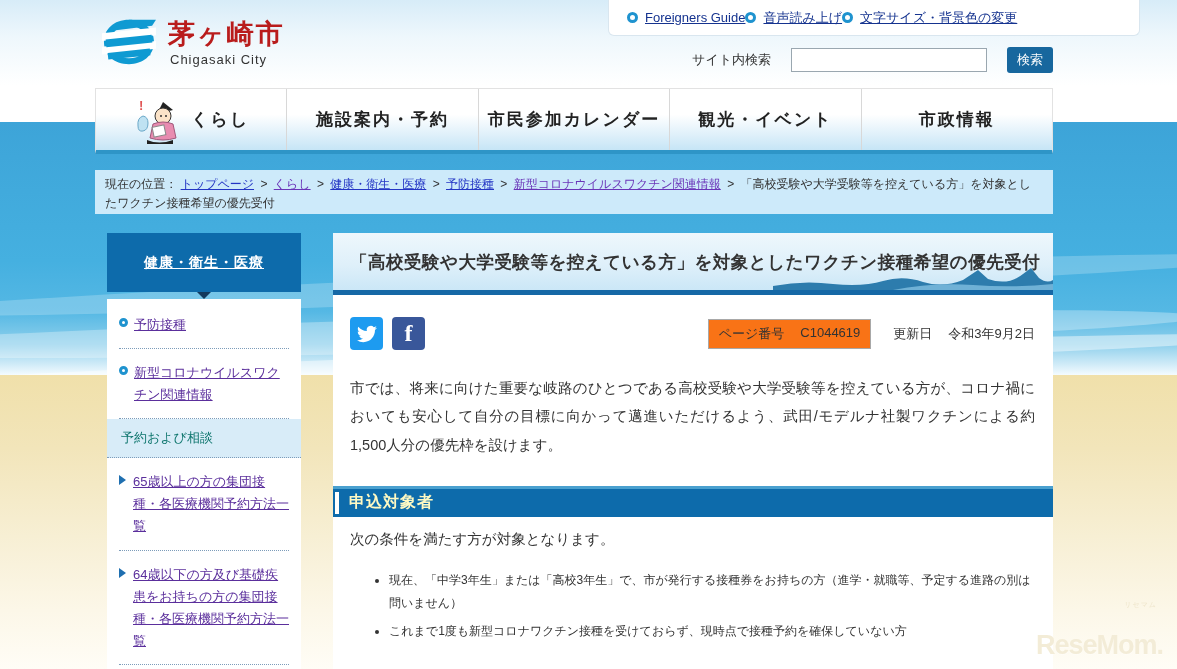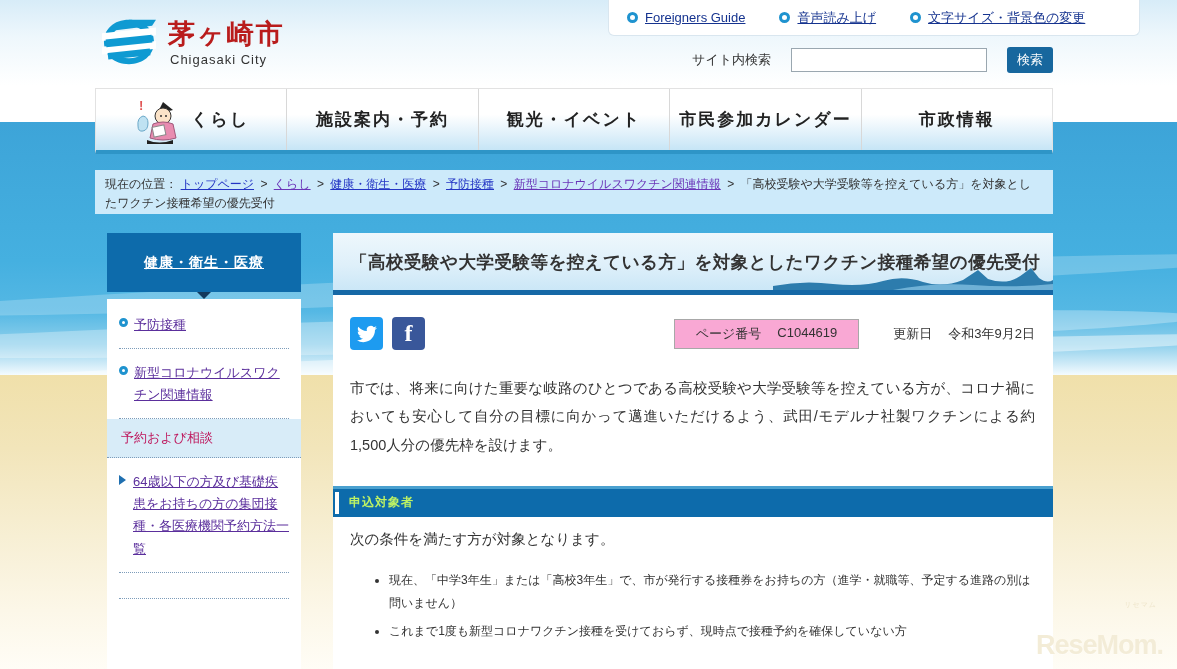--- a/index.html
+++ b/index.html
@@ -21,21 +21,21 @@
 
   
   .logo-wrap { position:absolute; left:100px; top:16px; display:flex; align-items:flex-start; }
   .logo-mark { width:58px; height:52px; margin-right:10px; }
   .logo-texts { padding-top:4px; }
   .logo-title { font-size:27px; font-weight:bold; color:#b91c1c; letter-spacing:2px; line-height:1.1; }
   .logo-sub { font-size:13px; color:#333; letter-spacing:1px; margin-top:2px; margin-left:2px; }
 
   .util-box { position:absolute; left:608px; top:0; width:532px; height:36px;
     background:#fff; border:1px solid #d9e6ef; border-top:none; border-radius:0 0 6px 6px;
-    display:flex; align-items:center; gap:34px; padding:0 18px; }
+    display:flex; align-items:center; padding:0 18px; }
   .util-link { display:flex; align-items:center; gap:7px; cursor:pointer; }
   .ring-icon { width:11px; height:11px; border:3px solid #1f93cf; border-radius:50%; flex:0 0 auto; }
   .util-link span.txt { font-size:13px; color:#15338f; text-decoration:underline; white-space:nowrap; }
 
   .search-row { position:absolute; left:0; top:47px; width:1053px; display:flex; justify-content:flex-end; align-items:center; gap:20px; }
   .search-label { font-size:13px; color:#333; }
   .search-input { width:196px; height:24px; border:1px solid #9aa7b0; background:#fff; font-size:12px; padding:0 5px; }
   .search-btn { width:46px; height:26px; background:#17679e; color:#fff; font-size:13px; border:none; border-radius:3px; cursor:pointer; }
 
   
@@ -60,41 +60,41 @@
   
   .sidebar { position:absolute; left:107px; top:233px; width:194px; }
   .side-head { height:59px; background:#0d6bab; display:flex; align-items:center; justify-content:center; }
   .side-head span { color:#fff; font-size:14px; font-weight:bold; text-decoration:underline; letter-spacing:1px; cursor:pointer; }
   .side-tri { width:0; height:0; margin:0 auto; border-left:7px solid transparent; border-right:7px solid transparent; border-top:7px solid #123a5e; }
   .side-body { background:#fff; padding:2px 12px 40px 12px; min-height:384px; }
   .side-item { padding:13px 0 12px 0; border-bottom:1px dotted #7d9cba; font-size:13px; line-height:1.7; display:flex; align-items:flex-start; cursor:pointer; }
   .side-item .ring-icon { width:9px; height:9px; border-width:3px; margin:4px 6px 0 0; }
   .tri-icon { width:0; height:0; border-top:5px solid transparent; border-bottom:5px solid transparent; border-left:7px solid #1f6fb0; margin:4px 7px 0 0; flex:0 0 auto; }
   .side-item a { color:#5b2f9c; text-decoration:underline; }
-  .side-section { margin:0 -12px; padding:10px 14px; background:#d8ecf8; font-size:13px; color:#be185d; border-bottom:1px dotted #7d9cba; }
+  .side-section { margin:0 -12px; padding:10px 14px; background:#d8ecf8; font-size:13px; color:#0f766e; border-bottom:1px dotted #7d9cba; }
 
   
   .main { position:absolute; left:333px; top:233px; width:720px; background:#fff; min-height:436px; padding-bottom:30px; }
   .title-banner { position:relative; height:62px; border-bottom:5px solid #1568a6;
     background:linear-gradient(180deg,#eef7fc 0%, #dff0fa 55%, #cbe7f7 100%); display:flex; align-items:center; overflow:hidden; }
   .title-banner h1 { font-size:17.5px; font-weight:bold; color:#333; padding-left:17px; letter-spacing:0.5px; white-space:nowrap; }
   .banner-wave { position:absolute; right:0; bottom:0; }
 
   .share-row { display:flex; align-items:center; margin:22px 18px 0 17px; }
   .sns { width:33px; height:33px; border-radius:4px; display:flex; align-items:center; justify-content:center; margin-right:9px; cursor:pointer; }
   .sns.tw { background:#1d9bf0; }
   .sns.fb { background:#39579a; color:#fff; font-weight:bold; font-size:24px; font-family:"Liberation Serif",serif; }
-  .pageno-box { margin-left:auto; border:1px solid #a8a8a8; background:#f9a8d4; padding:5px 21px; font-size:13px; color:#333; display:flex; gap:16px; }
-  .updated { margin-left:34px; font-size:13px; color:#333; display:flex; gap:16px; }
+  .pageno-box { margin-left:auto; border:1px solid #a8a8a8; background:#f97316; padding:5px 10px; font-size:13px; color:#333; display:flex; gap:16px; }
+  .updated { margin-left:22px; font-size:13px; color:#333; display:flex; gap:16px; }
 
   .intro { margin:24px 18px 0 17px; font-size:14.5px; line-height:1.95; color:#333; text-align:justify; }
 
   .section-band { margin-top:27px; background:#0d6bab; border-top:3px solid #4aa0cf; height:31px; display:flex; align-items:center; position:relative; }
   .section-band::before { content:""; position:absolute; left:2px; top:3px; bottom:3px; width:4px; background:#fff; }
-  .section-band span { color:#bef264; font-weight:bold; font-size:12px; padding-left:16px; letter-spacing:1px; }
+  .section-band span { color:#fef9c3; font-weight:bold; font-size:16px; padding-left:16px; letter-spacing:1px; }
 
   .cond-intro { margin:13px 18px 0 17px; font-size:14.5px; color:#333; }
   .bullets { margin:20px 18px 0 0; padding-left:56px; }
   .bullets li { font-size:12px; color:#333; line-height:1.95; margin-bottom:4px; }
 
   
   .watermark { position:absolute; right:14px; bottom:10px; text-align:right; color:#f3ecd7; }
   .wm-ruby { font-size:7px; letter-spacing:1px; margin-right:6px; line-height:1; color:#efe6cd; }
   .wm-text { font-size:27px; font-weight:bold; letter-spacing:-1px; line-height:1; text-shadow:0 1px 1px rgba(255,255,255,.4);margin-top:24px; }
 </style>
@@ -166,24 +166,24 @@
         <path d="M20 30 q10 -4 20 0 l3 14 q-13 4 -26 0 Z" fill="#e88cb0" stroke="#a0577a" stroke-width="1"></path>
         <rect x="20" y="32" width="12" height="10" fill="#fff" stroke="#888" transform="rotate(-12 26 37)"></rect>
         <path d="M14 46 q12 5 26 0 l0 4 l-26 0 Z" fill="#222"></path>
       </svg>
       <span class="tab-label">くらし</span>
     </div>
     <div class="tab">
       <span class="tab-label">施設案内・予約</span>
     </div>
     <div class="tab">
+      <span class="tab-label">市民参加カレンダー</span>
+    </div>
+    <div class="tab">
       <span class="tab-label">観光・イベント</span>
-    </div>
-    <div class="tab">
-      <span class="tab-label">市民参加カレンダー</span>
     </div>
     <div class="tab">
       <span class="tab-label">市政情報</span>
     </div>
   </div>
 
   <div class="breadcrumb">
     <span>現在の位置：</span>
     <span class="bc-link bc-blue">トップページ</span>
     <span class="bc-sep">&gt;</span>
@@ -206,20 +206,24 @@
     <div class="side-body">
       <div class="side-item">
         <span class="ring-icon"></span>
         <a>予防接種</a>
       </div>
       <div class="side-item">
         <span class="ring-icon"></span>
         <a>新型コロナウイルスワクチン関連情報</a>
       </div>
       <div class="side-section">予約および相談</div>
+      <div class="side-item">
+        <span class="tri-icon"></span>
+        <a>65歳以上の方の集団接種・各医療機関予約方法一覧</a>
+      </div>
       <div class="side-item">
         <span class="tri-icon"></span>
         <a>64歳以下の方及び基礎疾患をお持ちの方の集団接種・各医療機関予約方法一覧</a>
       </div>
       <div class="side-item">
         
         
       </div>
 
     </div>

